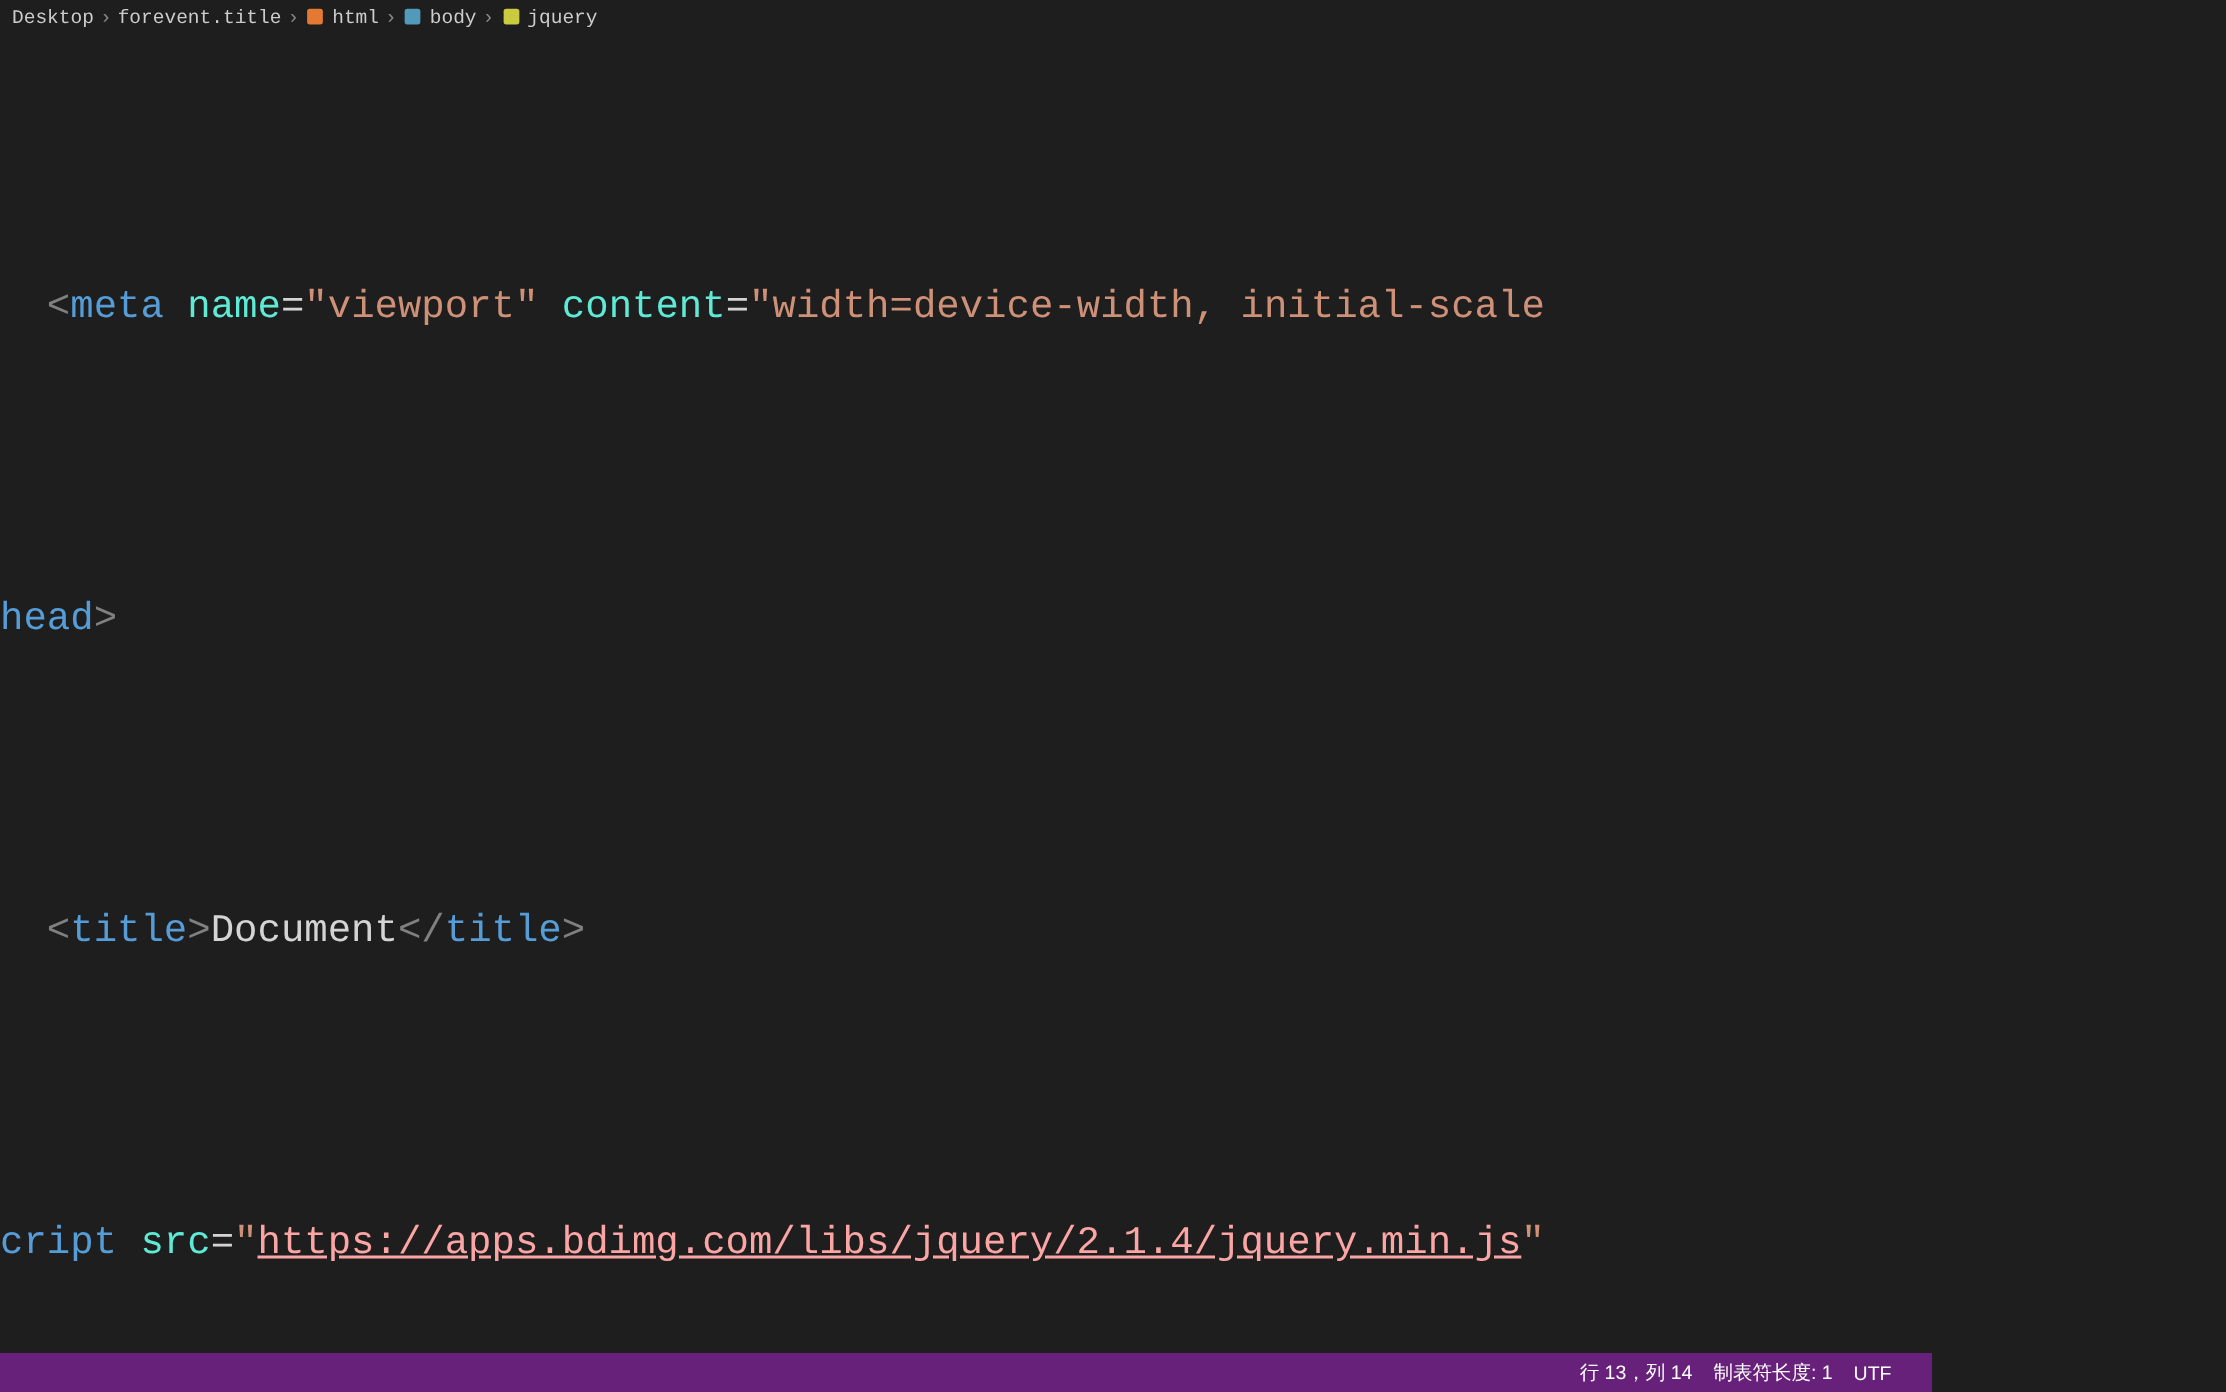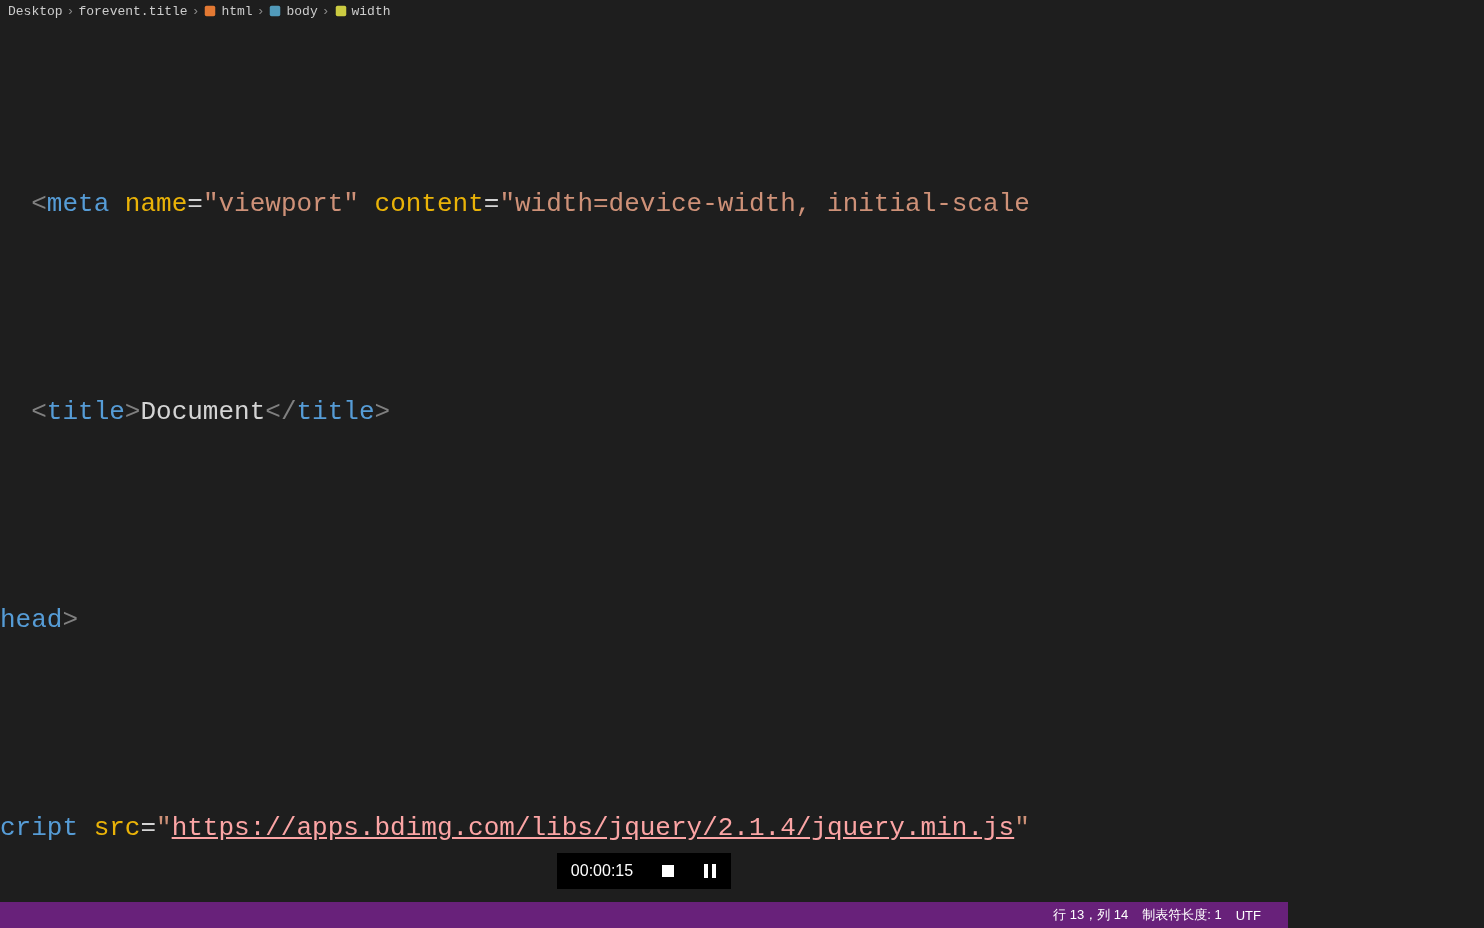--- a/index.html
+++ b/index.html
@@ -13,21 +13,21 @@
   
   .mini-icon { width: 14px; height: 14px; display: inline-block; }
   
   .editor { position: absolute; top: 22px; left: 0; right: 0; bottom: 64px; font-size: 26px; line-height: 52px; white-space: pre; font-family: Consolas, "Courier New", monospace; padding-left: 0; overflow: hidden; }
   .line { height: 52px; display: flex; align-items: center; padding-left: 0; position: relative; }
   .line .content { padding-left: 0; }
   @keyframes blink { 50% { opacity: 0; } }
   
   .tk-tag    { color: #808080; }
   .tk-elem   { color: #569cd6; }
-  .tk-attr   { color: #eab308; }
+  .tk-attr   { color: #5eead4; }
   .tk-str    { color: #ce9178; }
   .tk-text   { color: #d4d4d4; }
   .tk-punct  { color: #d4d4d4; }
   .tk-url    { color: #fca5a5; text-decoration: underline; }
   
   .video-controls { position: absolute; left: 0; right: 0; bottom: 38px; height: 38px; display: flex; justify-content: center; align-items: center; pointer-events: none; }
   .video-bar { display: flex; align-items: center; background: rgba(0,0,0,0.85); height: 36px; pointer-events: auto; }
   .time-box { background: #000; color: #fff; font-family: "Segoe UI", Arial, sans-serif; font-size: 16px; padding: 0 14px; height: 36px; display: flex; align-items: center; }
   .ctrl-btn { width: 42px; height: 36px; display: flex; align-items: center; justify-content: center; color: #fff; background: rgba(0,0,0,0.85); }
   .ctrl-btn svg { width: 16px; height: 16px; fill: #fff; }
@@ -62,31 +62,31 @@
       <svg class="mini-icon" viewBox="0 0 16 16">
           <rect x="2" y="2" width="12" height="12" fill="#519aba" rx="2"></rect>
         </svg>
       <span>body</span>
     </span>
     <span class="sep">›</span>
     <span class="crumb">
       <svg class="mini-icon" viewBox="0 0 16 16">
           <rect x="2" y="2" width="12" height="12" fill="#cbcb41" rx="2"></rect>
         </svg>
-      <span>width</span>
+      <span>jquery</span>
     </span>
   </div>
 
   <div class="editor">
 
     <div class="line"><span class="content">  <span class="tk-tag">&lt;</span><span class="tk-elem">meta</span> <span class="tk-attr">name</span><span class="tk-punct">=</span><span class="tk-str">"</span><span class="tk-str">viewport</span><span class="tk-str">"</span> <span class="tk-attr">content</span><span class="tk-punct">=</span><span class="tk-str">"</span><span class="tk-str">width=device-width, initial-scale</span></span></div>
 
+    <div class="line"><span class="content"><span class="tk-elem">head</span><span class="tk-tag">&gt;</span></span></div>
+
     <div class="line"><span class="content">  <span class="tk-tag">&lt;</span><span class="tk-elem">title</span><span class="tk-tag">&gt;</span><span class="tk-text">Document</span><span class="tk-tag">&lt;/</span><span class="tk-elem">title</span><span class="tk-tag">&gt;</span></span></div>
-
-    <div class="line"><span class="content"><span class="tk-elem">head</span><span class="tk-tag">&gt;</span></span></div>
 
     <div class="line"><span class="content"><span class="tk-elem">cript</span> <span class="tk-attr">src</span><span class="tk-punct">=</span><span class="tk-str">"</span><span class="tk-url">https://apps.bdimg.com/libs/jquery/2.1.4/jquery.min.js</span><span class="tk-str">"</span></span></div>
 
     
 
     
 
     
 
     
@@ -106,38 +106,20 @@
     
 
     
 
     
 
   </div>
 
   <div class="fade-bottom"></div>
 
-  <div class="video-controls">
-    <div class="video-bar">
-      <div class="time-box">
-          <span>00:00:15</span>
-        </div>
-      <div class="ctrl-btn">
-        <svg viewBox="0 0 16 16">
-            <rect x="2" y="2" width="12" height="12"></rect>
-          </svg>
-      </div>
-      <div class="ctrl-btn">
-        <svg viewBox="0 0 16 16">
-            <rect x="2" y="1" width="4" height="14"></rect>
-            <rect x="10" y="1" width="4" height="14"></rect>
-          </svg>
-      </div>
-    </div>
-  </div>
 
   <div class="statusbar">
     <span class="item">行 13，列 14</span>
     <span class="item">制表符长度: 1</span>
     <span class="item">UTF</span>
   </div>
 
 </div>
 
 </body></html>

